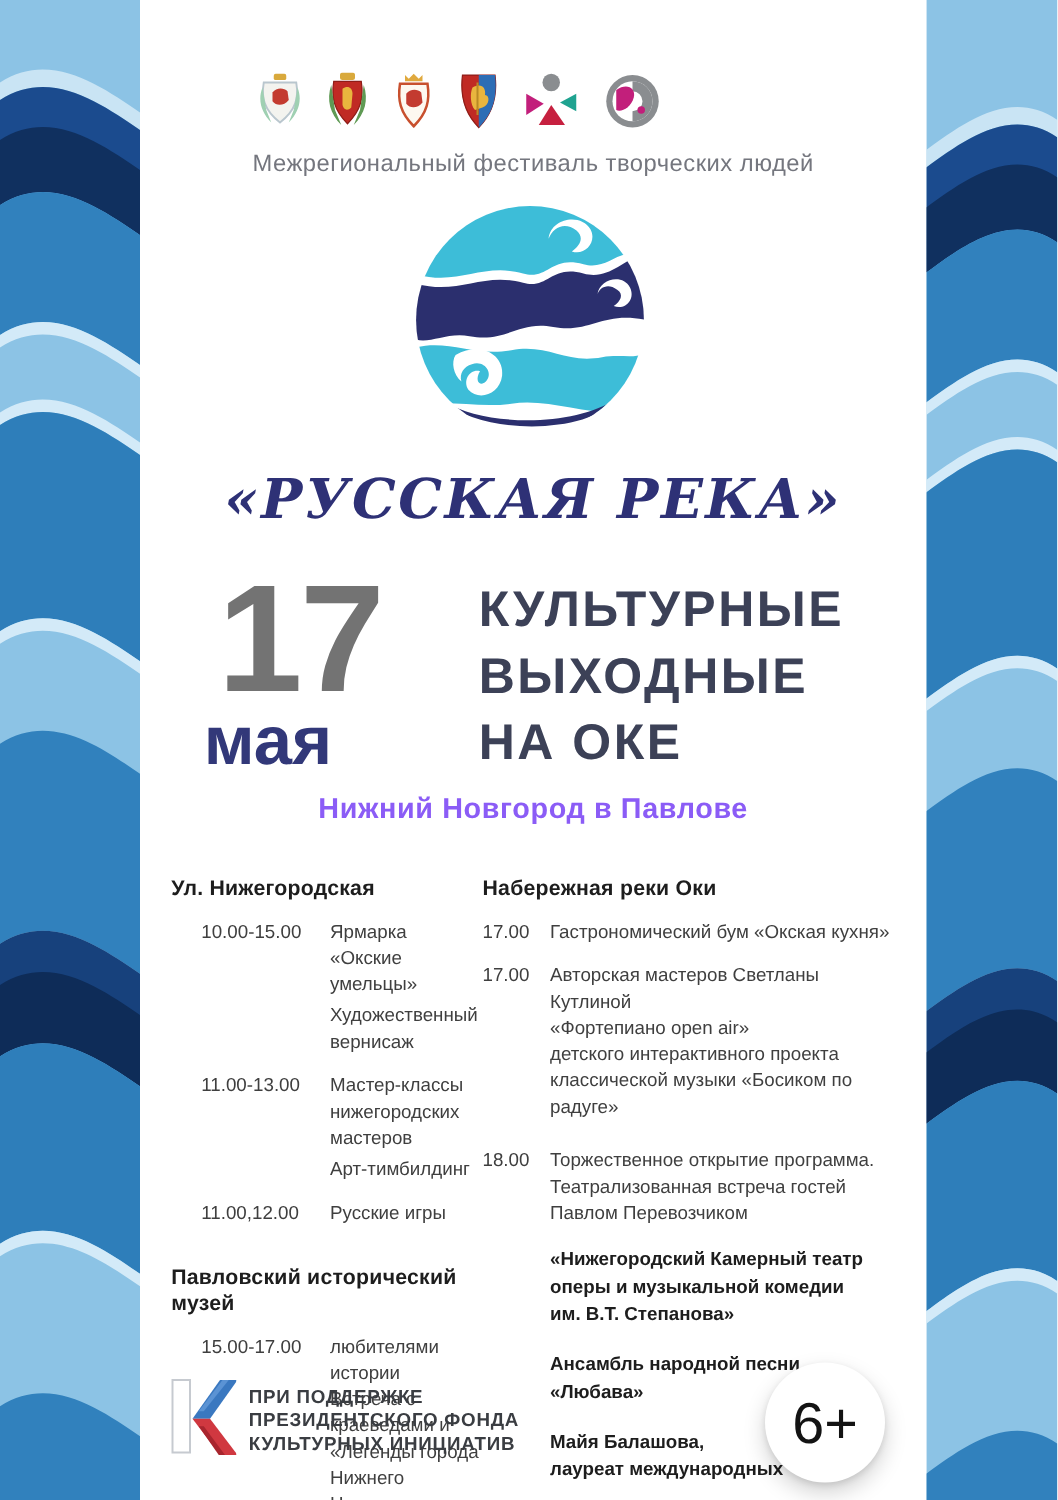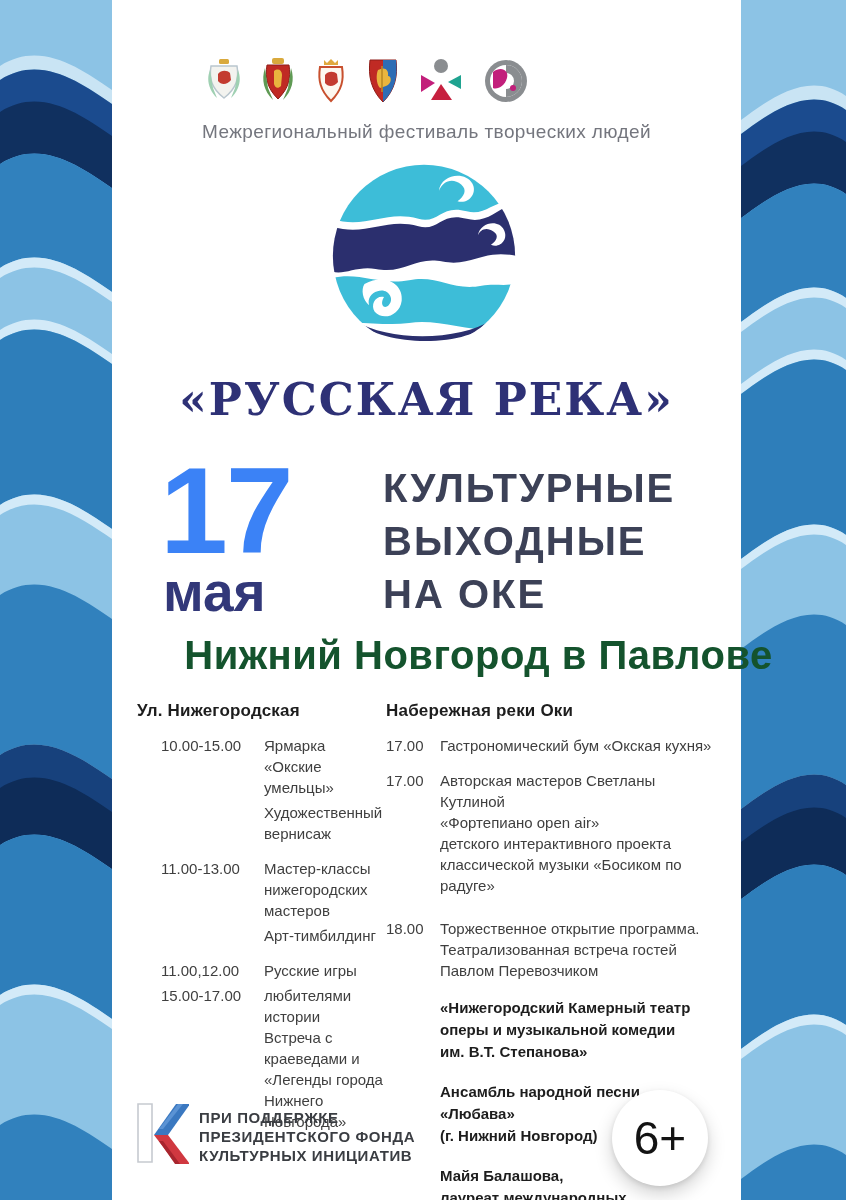--- a/index.html
+++ b/index.html
@@ -14,30 +14,30 @@
             display:flex;justify-content:center;align-items:center;gap:20px;}
   .logo-row svg{display:block;}
 
   .subtitle{position:absolute;left:112px;top:121px;width:629px;text-align:center;
             color:#74767e;font-size:19px;letter-spacing:.4px;}
 
   .river-logo{position:absolute;left:331px;top:163px;width:186px;height:186px;}
 
   .main-title{position:absolute;left:112px;top:374px;width:629px;text-align:center;
               font-family:"DejaVu Serif", serif;font-weight:bold;
-              color:#2e3176;font-size:44px;letter-spacing:2px;}
-
-  .date-day{position:absolute;left:160px;top:450px;width:160px;color:#3b82f6;
-            font-size:122px;font-weight:800;line-height:1;letter-spacing:-2px;}
+              color:#2e3176;font-size:44px;letter-spacing:2px;font-style:italic;}
+
+  .date-day{position:absolute;left:160px;top:450px;width:160px;color:#737373;
+            font-size:122px;font-weight:800;line-height:1;letter-spacing:-2px;text-align:center;}
   .date-month{position:absolute;left:163px;top:565px;width:160px;color:#323879;
               font-size:55px;font-weight:800;line-height:1;}
   .event-name{position:absolute;left:383px;top:462px;color:#3c4157;
               font-size:40px;line-height:53px;letter-spacing:2px;font-weight:700;}
-  .location{position:absolute;left:112px;top:633px;width:733px;text-align:center;
-            color:#14532d;font-size:40px;font-weight:bold;letter-spacing:.5px;}
+  .location{position:absolute;left:112px;top:633px;width:629px;text-align:center;
+            color:#8b5cf6;font-size:23px;font-weight:bold;letter-spacing:.5px;}
 
   .col{position:absolute;top:700px;color:#3f3f3f;font-size:15px;line-height:21px;}
   .col.left-col{left:137px;width:250px;}
   .col.right-col{left:386px;width:330px;}
   .sec-h{color:#1d1d1d;font-size:17px;font-weight:bold;margin-bottom:14px;letter-spacing:.2px;}
   .row{display:flex;margin-bottom:4px;}
   .left-col .row .time{flex:0 0 103px;margin-left:24px;}
   .right-col .row .time{flex:0 0 54px;}
   .row .lines{flex:1;} .mb14{margin-bottom:14px;}
   .mb22{margin-bottom:22px;}
@@ -198,20 +198,21 @@
         <div>Арт-тимбилдинг</div>
       </div>
     </div>
     <div class="row">
       <div class="time">11.00,12.00</div>
       <div class="lines">
         <div>Русские игры</div>
       </div>
     </div>
 
+    <div class="sec-h gap-top">Павловский исторический музей</div>
     <div class="row">
       <div class="time">15.00-17.00</div>
       <div class="lines">
         <div>любителями истории</div>
         <div>Встреча с краеведами и</div>
         <div>«Легенды города</div>
         <div>Нижнего Новгорода»</div>
       </div>
     </div>
 
@@ -244,21 +245,20 @@
     </div>
 
     <div class="performers" style="margin-left:54px;">
       <div class="perf">
         <div>«Нижегородский Камерный театр</div>
         <div>оперы и музыкальной комедии</div>
         <div>им. В.Т. Степанова»</div>
       </div>
       <div class="perf">
         <div>Ансамбль народной песни «Любава»</div>
-        <div>(г. Нижний Новгород)</div>
       </div>
       <div class="perf">
         <div>Майя Балашова,</div>
         <div>лауреат международных</div>
 
       </div>
 
     </div>
   </div>
 

